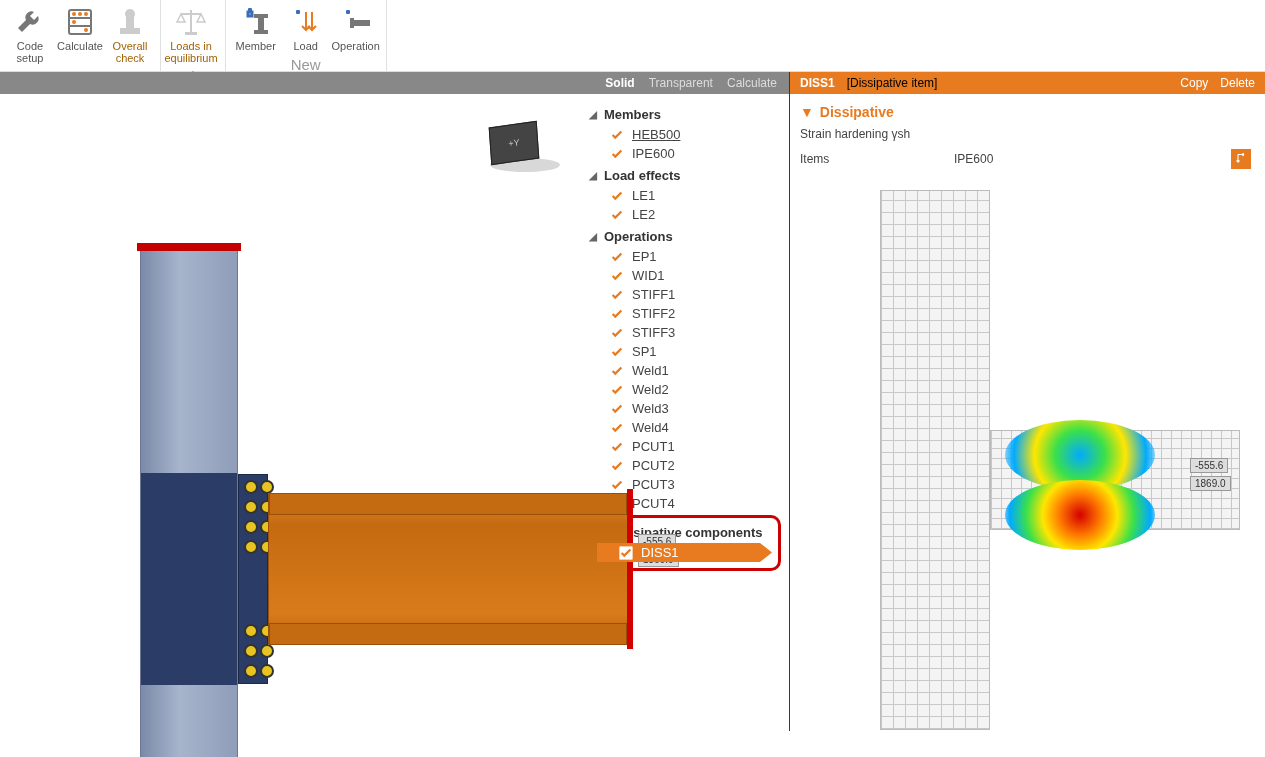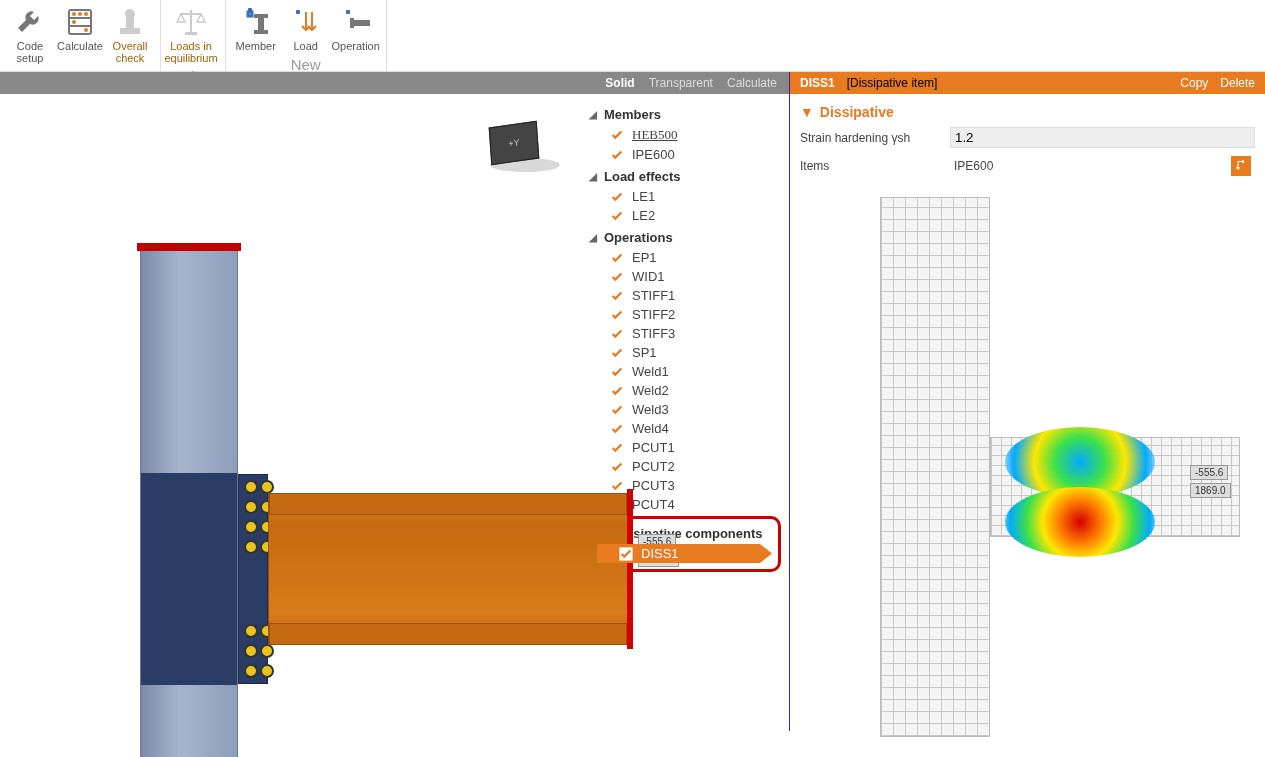--- a/index.html
+++ b/index.html
@@ -59,21 +59,21 @@
   .left-body { flex:1; position:relative; display:flex; }
   .canvas3d { flex:0 0 580px; position:relative; background:#fff;}
   .tree { flex:1; padding:10px 8px; font-size:13px; overflow:auto;}
   .tree-group { margin-bottom:2px;}
   .tree-header { display:flex; align-items:center; gap:6px; font-weight:bold; color:#333; padding:3px 0;}
   .tree-caret { width:10px; display:inline-block; text-align:center; color:#666; font-size:10px;}
   .tree-item { display:flex; align-items:center; gap:8px; padding:2px 0 2px 22px;}
   .tree-check { width:14px; height:14px; display:flex; align-items:center; justify-content:center;}
   .tree-check svg{width:14px;height:14px;}
   .tree-label { color:#444;}
-  .tree-label.link{text-decoration:underline;font-family:Liberation Serif, serif;}
+  .tree-label.link{text-decoration:underline;}
   .tree-item.selected {
     background:#e87a1f; color:#fff;
     padding:2px 6px 2px 22px;
     clip-path: polygon(0 0, calc(100% - 12px) 0, 100% 50%, calc(100% - 12px) 100%, 0 100%);
   }
   .tree-item.selected .tree-label{color:#fff;}
   .tree-highlight { border:3px solid #c00; border-radius:10px; padding:4px 6px 6px;}
 
   
   .props { padding:6px 10px;}
@@ -456,21 +456,20 @@
       <span class="act">Copy</span>
       <span class="act">Delete</span>
     </div>
     <div class="props">
       <div class="props-head">
         <span class="props-caret">▼</span>
         <span>Dissipative</span>
       </div>
       <div class="prop-row">
         <div class="prop-label">Strain hardening γsh</div>
-        <input class="prop-input" value="1.2" style="">
       </div>
       <div class="prop-row">
         <div class="prop-label">Items</div>
         <div class="prop-value-plain">
           <span>IPE600</span>
           <span style="flex:1"></span>
           <button class="picker-btn">
             <svg viewBox="0 0 16 16" width="12" height="12">
                 <path d="M4 2 L4 12 L2 10 M4 12 L6 10 M4 2 L12 2 M12 2 L10 0 M12 2 L10 4" stroke="#fff" stroke-width="1.5" fill="none"></path>
               </svg>

